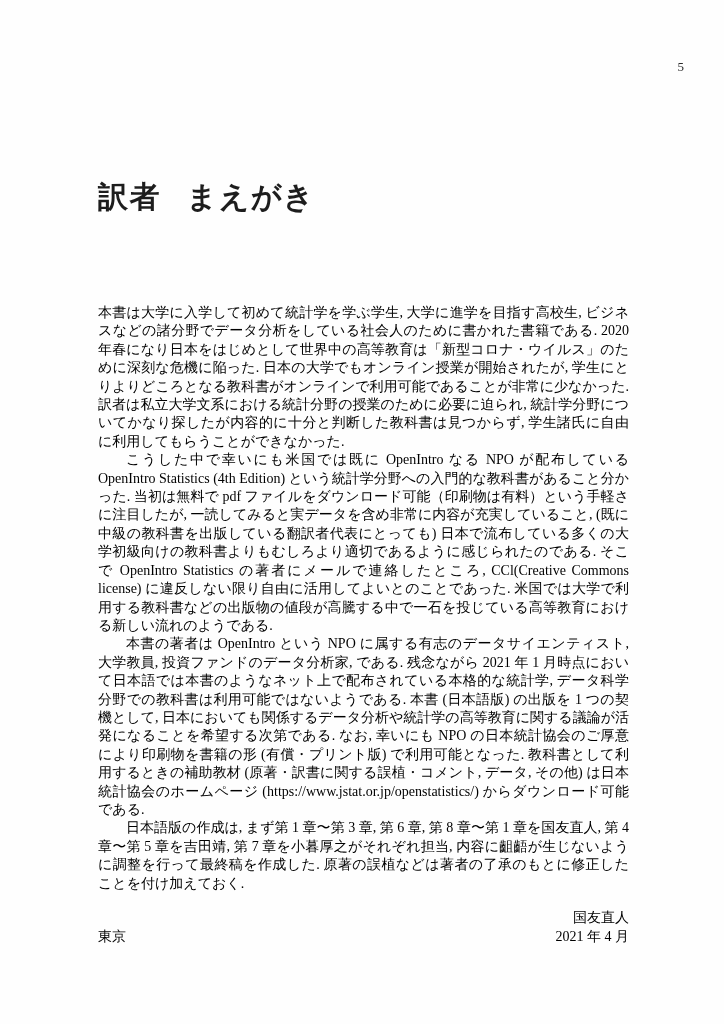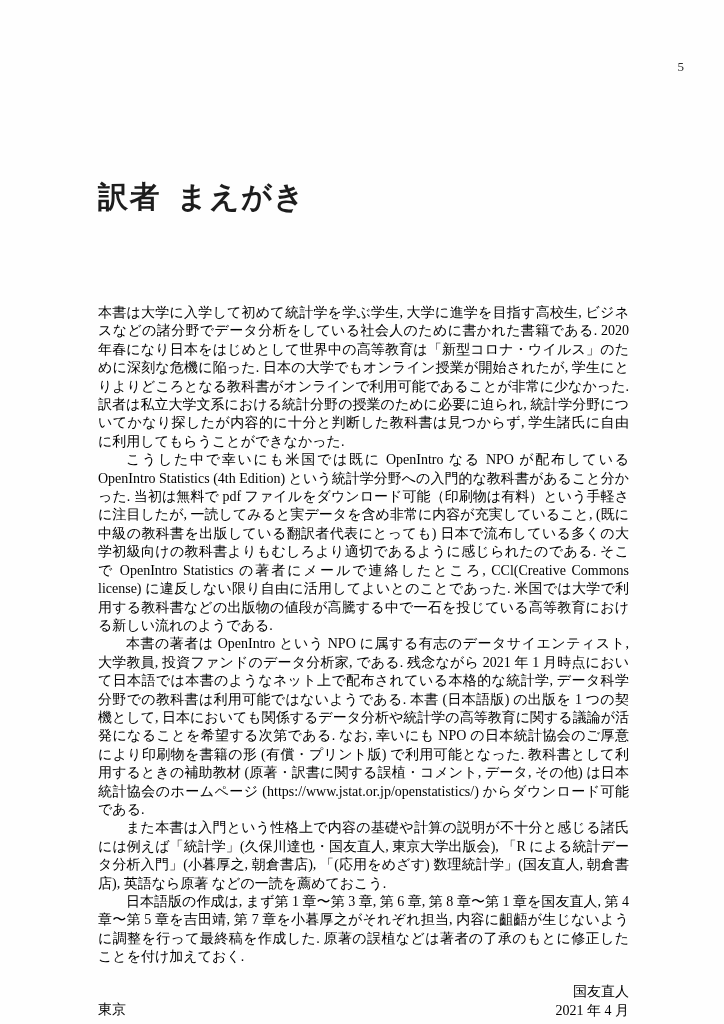--- a/index.html
+++ b/index.html
@@ -26,21 +26,21 @@
     right: 40px;
     font-size: 13px;
     line-height: 1;
     color: #2b2b2b;
   }
   .title {
     position: absolute;
     left: 98px;
     top: 177px;
     margin: 0;
-    font-family: Liberation Sans, sans-serif;
+    font-family: Liberation Mono, monospace;
     font-size: 30px;
     font-weight: 600;
     letter-spacing: 1.5px;
     word-spacing: 6px;
     color: #1d1d1d;
   }
   .body-text {
     position: absolute;
     left: 98px;
     top: 304px;
@@ -77,21 +77,20 @@
 <div class="page">
 
   <div class="page-number">5</div>
 
   <h1 class="title">訳者 まえがき</h1>
 
   <div class="body-text">
     <p class="para">本書は大学に入学して初めて統計学を学ぶ学生, 大学に進学を目指す高校生, ビジネスなどの諸分野でデータ分析をしている社会人のために書かれた書籍である. 2020 年春になり日本をはじめとして世界中の高等教育は「新型コロナ・ウイルス」のために深刻な危機に陥った. 日本の大学でもオンライン授業が開始されたが, 学生にとりよりどころとなる教科書がオンラインで利用可能であることが非常に少なかった. 訳者は私立大学文系における統計分野の授業のために必要に迫られ, 統計学分野についてかなり探したが内容的に十分と判断した教科書は見つからず, 学生諸氏に自由に利用してもらうことができなかった.</p>
     <p class="para indent">こうした中で幸いにも米国では既に OpenIntro なる NPO が配布している OpenIntro Statistics (4th Edition) という統計学分野への入門的な教科書があること分かった. 当初は無料で pdf ファイルをダウンロード可能（印刷物は有料）という手軽さに注目したが, 一読してみると実データを含め非常に内容が充実していること, (既に中級の教科書を出版している翻訳者代表にとっても) 日本で流布している多くの大学初級向けの教科書よりもむしろより適切であるように感じられたのである. そこで OpenIntro Statistics の著者にメールで連絡したところ, CCl(Creative Commons license) に違反しない限り自由に活用してよいとのことであった. 米国では大学で利用する教科書などの出版物の値段が高騰する中で一石を投じている高等教育における新しい流れのようである.</p>
     <p class="para indent">本書の著者は OpenIntro という NPO に属する有志のデータサイエンティスト, 大学教員, 投資ファンドのデータ分析家, である. 残念ながら 2021 年 1 月時点において日本語では本書のようなネット上で配布されている本格的な統計学, データ科学分野での教科書は利用可能ではないようである. 本書 (日本語版) の出版を 1 つの契機として, 日本においても関係するデータ分析や統計学の高等教育に関する議論が活発になることを希望する次第である. なお, 幸いにも NPO の日本統計協会のご厚意により印刷物を書籍の形 (有償・プリント版) で利用可能となった. 教科書として利用するときの補助教材 (原著・訳書に関する誤植・コメント, データ, その他) は日本統計協会のホームページ (https://www.jstat.or.jp/openstatistics/) からダウンロード可能である.</p>
-    <p class="para indent">また本書は入門という性格上で内容の基礎や計算の説明が不十分と感じる諸氏には例えば「統計学」(久保川達也・国友直人, 東京大学出版会), 「R による統計データ分析入門」(小暮厚之, 朝倉書店), 「(応用をめざす) 数理統計学」(国友直人, 朝倉書店), 英語なら原著 などの一読を薦めておこう.</p>
     <p class="para indent">日本語版の作成は, まず第 1 章〜第 3 章, 第 6 章, 第 8 章〜第 1 章を国友直人, 第 4 章〜第 5 章を吉田靖, 第 7 章を小暮厚之がそれぞれ担当, 内容に齟齬が生じないように調整を行って最終稿を作成した. 原著の誤植などは著者の了承のもとに修正したことを付け加えておく.</p>
 
     <div class="signature">
       <span class="sig-place">東京</span>
       <span class="sig-right">
         <span class="sig-name">国友直人</span><br>
         <span class="sig-date">2021 年 4 月</span>
       </span>
     </div>
   </div>

